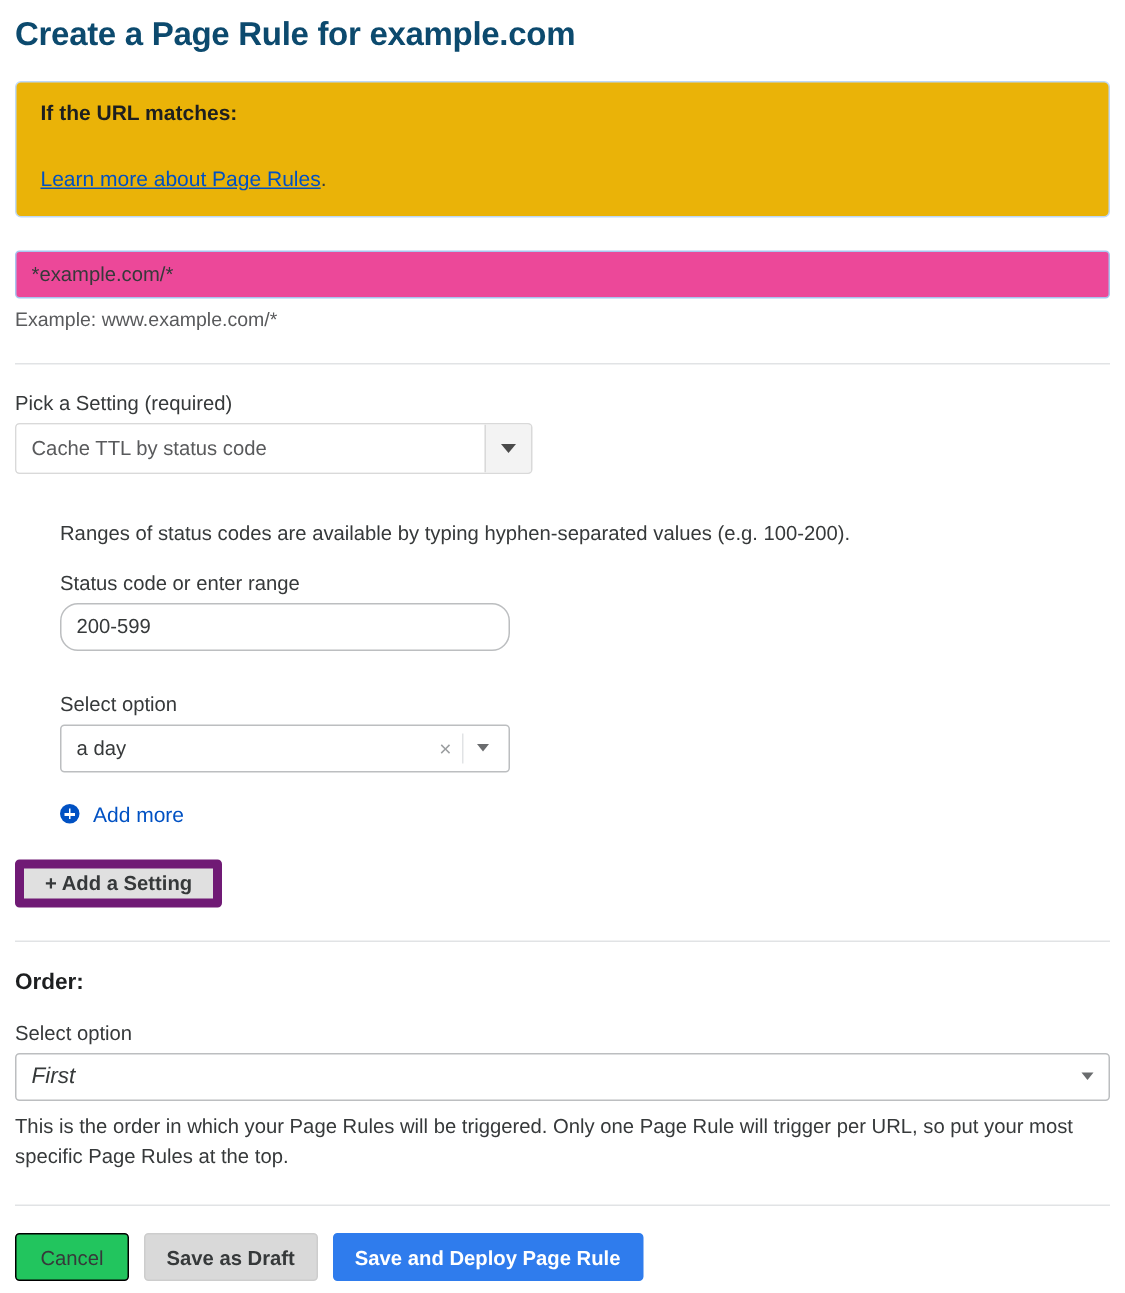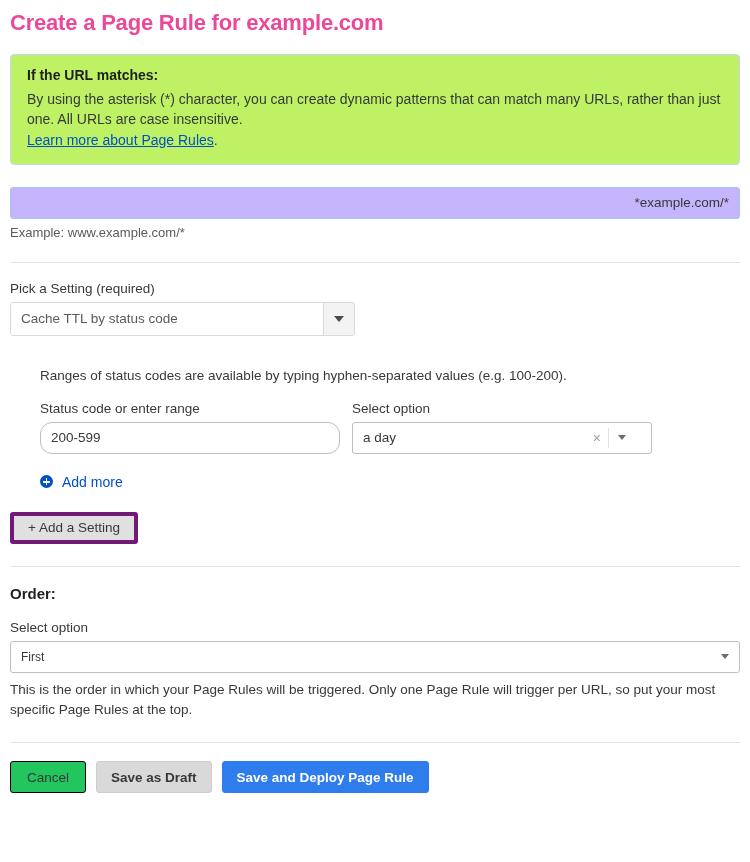--- a/index.html
+++ b/index.html
@@ -16,27 +16,27 @@
     -webkit-font-smoothing: antialiased;
   }
   .page {
     padding: 0 10px;
     box-sizing: border-box;
     width: 750px;
   }
   .page-title {
     font-size: 22px;
     font-weight: bold;
-    color: #ec4899;
+    color: #0c4a6e;
     margin: 10px 0 18px 0;
     letter-spacing: -0.2px;
   }
   
   .callout {
-    background: #bef264;
+    background: #eab308;
     border: 1px solid #bfd9f7;
     border-radius: 4px;
     padding: 12px 16px 14px 16px;
     margin-bottom: 22px;
   }
   .callout-title {
     font-weight: bold;
     font-size: 14px;
     color: #1d1f20;
     margin-bottom: 6px;
@@ -54,28 +54,27 @@
   .field-label {
     font-size: 13.5px;
     color: #36393a;
     margin-bottom: 6px;
   }
   .url-input {
     width: 100%;
     box-sizing: border-box;
     height: 32px;
     border: 1px solid #a7c6ef;
-    background: #c4b5fd;
+    background: #ec4899;
     border-radius: 3px;
     padding: 0 10px;
     font-size: 13.5px;
     color: #36393a;
     font-family: "Liberation Sans", sans-serif;
     outline: none;
-    text-align: right;
   }
   .hint {
     font-size: 13px;
     color: #595a5c;
     margin-top: 6px;
   }
   .divider {
     border: 0;
     border-top: 1px solid #e1e3e5;
     margin: 22px 0 18px 0;
@@ -123,21 +122,22 @@
   .indent {
     margin-left: 30px;
   }
   .ranges-note {
     font-size: 13.5px;
     color: #36393a;
     margin: 32px 0 18px 0;
   }
   .row {
     display: flex;
-    gap: 12px;
+    gap: 28px;
+    flex-direction: column;
   }
   .col-status {
     width: 300px;
   }
   .col-option {
     width: 300px;
   }
   .sub-label {
     font-size: 13.5px;
     color: #36393a;
@@ -157,21 +157,21 @@
     outline: none;
   }
   .combo {
     box-sizing: border-box;
     height: 32px;
     border: 1px solid #bcbec0;
     border-radius: 3px;
     background: #fff;
     display: flex;
     align-items: center;
-    padding: 0 16px 0 10px;
+    padding: 0 4px 0 10px;
   }
   .combo-value {
     flex: 1;
     font-size: 13.5px;
     color: #36393a;
   }
   .combo-clear {
     color: #9b9ea0;
     font-size: 14px;
     padding: 0 7px;
@@ -228,42 +228,43 @@
     font-family: "Liberation Sans", sans-serif;
     font-size: 13.5px;
     border-radius: 3px;
     cursor: pointer;
     height: 32px;
     padding: 0 14px;
     box-sizing: border-box;
   }
   .btn-grey {
     background: #e0e0e0;
-    border: 4px solid #701a75;
-    color: #36393a;
-    font-weight: normal;
+    border: 6px solid #701a75;
+    color: #36393a;
+    font-weight: bold;
   }
   .add-setting-wrap {
     margin-top: 22px;
   }
   .order-select {
     width: 100%;
     box-sizing: border-box;
     height: 32px;
     border: 1px solid #bcbec0;
     border-radius: 3px;
     background: #fff;
     display: flex;
     align-items: center;
     padding: 0 10px;
   }
   .order-select-value {
     flex: 1;
-    font-size: 12px;
-    color: #36393a;
+    font-size: 15px;
+    color: #36393a;
+    font-style: italic;
   }
   .order-note {
     font-size: 13.5px;
     color: #36393a;
     line-height: 1.5;
     margin-top: 7px;
   }
   .footer {
     display: flex;
     gap: 10px;
@@ -298,21 +299,20 @@
 </head>
 <body>
 
 <div class="page">
 
   <div class="page-title">Create a Page Rule for example.com</div>
 
   <div class="callout">
     <div class="callout-title">If the URL matches:</div>
     <div class="callout-text">
-      <span>By using the asterisk (*) character, you can create dynamic patterns that can match many URLs, rather than just one. All URLs are case insensitive.</span>
       <br>
       <a class="callout-link">Learn more about Page Rules</a><span>.</span>
     </div>
   </div>
 
   <input class="url-input" type="text" value="*example.com/*" style="">
   <div class="hint">Example: www.example.com/*</div>
 
   <hr class="divider">
 

